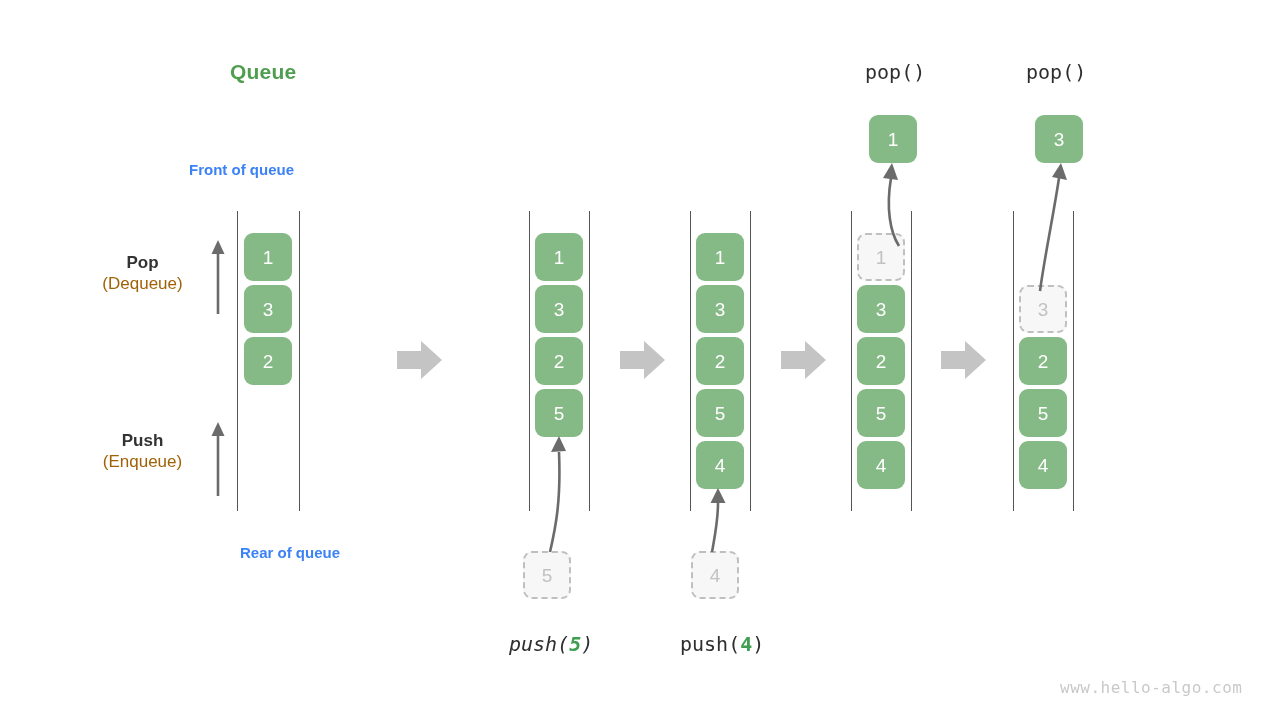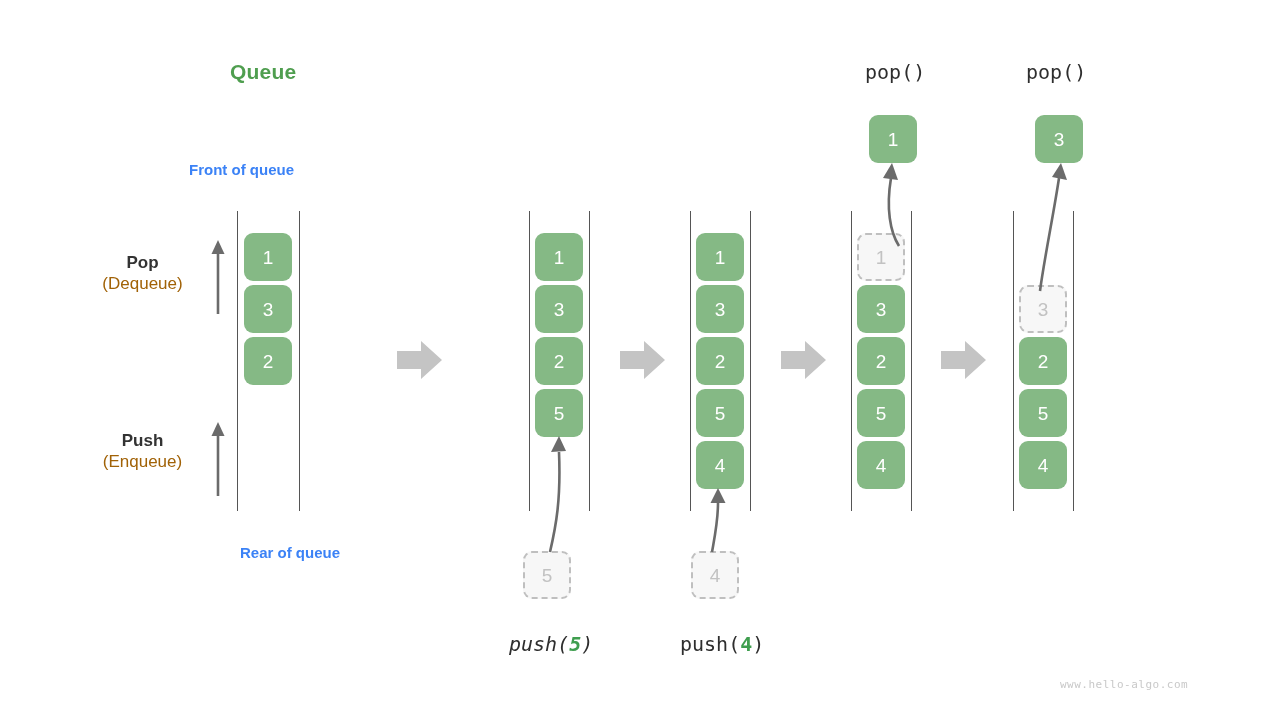--- a/index.html
+++ b/index.html
@@ -94,21 +94,21 @@
     font-size: 20px;
     color: #2e2e2e;
     white-space: nowrap;
     letter-spacing: 0px;
   }
   .code-label .arg { color: #3f9e4f; font-weight: bold; }
 
   
   .watermark {
     font-family: "DejaVu Sans Mono", "Liberation Mono", monospace;
-    font-size: 11px;
+    font-size: 16px;
     color: #c9c9c9;
     white-space: nowrap;
     letter-spacing: 0.5px;
   }
 
   svg { overflow: visible; }
 </style>
 </head>
 <body>
 

